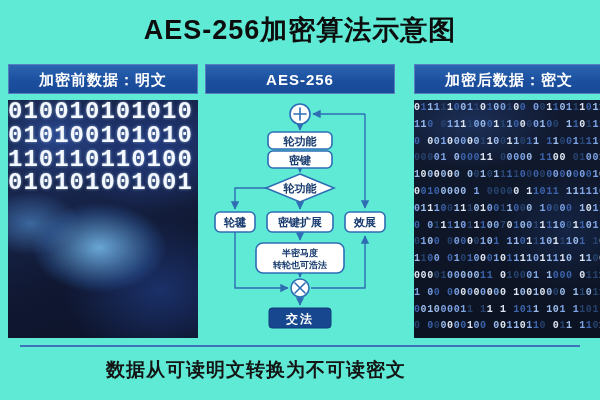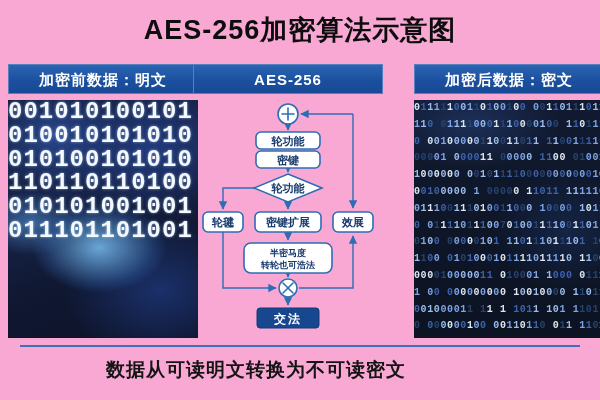--- a/index.html
+++ b/index.html
@@ -1,25 +1,25 @@
 <!DOCTYPE html>
 <html><head>
 <meta charset="utf-8">
 <style>
   html,body{margin:0;padding:0;}
   body{background:#e8e6e1;font-family:"Liberation Sans",sans-serif;}
-  .canvas{position:relative;width:600px;height:400px;background:#f9a8d4;overflow:hidden;
+  .canvas{position:relative;width:600px;height:400px;background:#5eead4;overflow:hidden;
     box-shadow:0 0 4px rgba(0,0,0,.2);}
   
   .title{position:absolute;top:12px;left:0;width:600px;text-align:center;
     font-size:27px;font-weight:bold;color:#0d0d0d;letter-spacing:1px;}
   
   .panel{position:absolute;top:64px;width:190px;}
   .panel.left{left:8px;}
-  .panel.middle{left:193px;}
+  .panel.middle{left:205px;}
   .panel.right{left:398px;margin-left:16px;}
   .panel-header{height:30px;line-height:30px;text-align:center;color:#fff;
     font-size:15px;font-weight:bold;letter-spacing:1px;
     background:linear-gradient(180deg,#2a64b2 0%,#1b4f9e 60%,#174a96 100%);
     border:1px solid #577fbe;box-sizing:border-box;}
   
   .bin-img{margin-top:6px;width:190px;height:238px;overflow:hidden;position:relative;
     background:
       radial-gradient(90px 60px at 48% 62%, rgba(120,190,240,.85), rgba(60,120,200,.25) 60%, rgba(0,0,0,0) 75%),
       radial-gradient(70px 45px at 12% 52%, rgba(90,160,230,.55), rgba(0,0,0,0) 70%),
@@ -64,26 +64,24 @@
 </head>
 <body>
 
 <div class="canvas">
 
   <div class="title">AES-256加密算法示意图</div>
 
   <section class="panel left">
     <div class="panel-header">加密前数据：明文</div>
     <div class="bin-img" id="plain-rows">
-        <div class="bin-row">001010100101</div>
         <div class="bin-row">010010101010</div>
         <div class="bin-row">010100101010</div>
         <div class="bin-row">110110110100</div>
         <div class="bin-row">010101001001</div>
-        <div class="bin-row">011101101001</div>
       </div>
   </section>
 
   <section class="panel middle">
     <div class="panel-header">AES-256</div>
     <svg class="flow-svg" width="190" height="244" viewBox="0 0 190 244">
       <defs>
         <marker id="arr" markerWidth="7" markerHeight="7" refX="5.5" refY="3" orient="auto">
           <path d="M0,0 L6,3 L0,6 z" fill="#2e6db4"></path>
         </marker>

